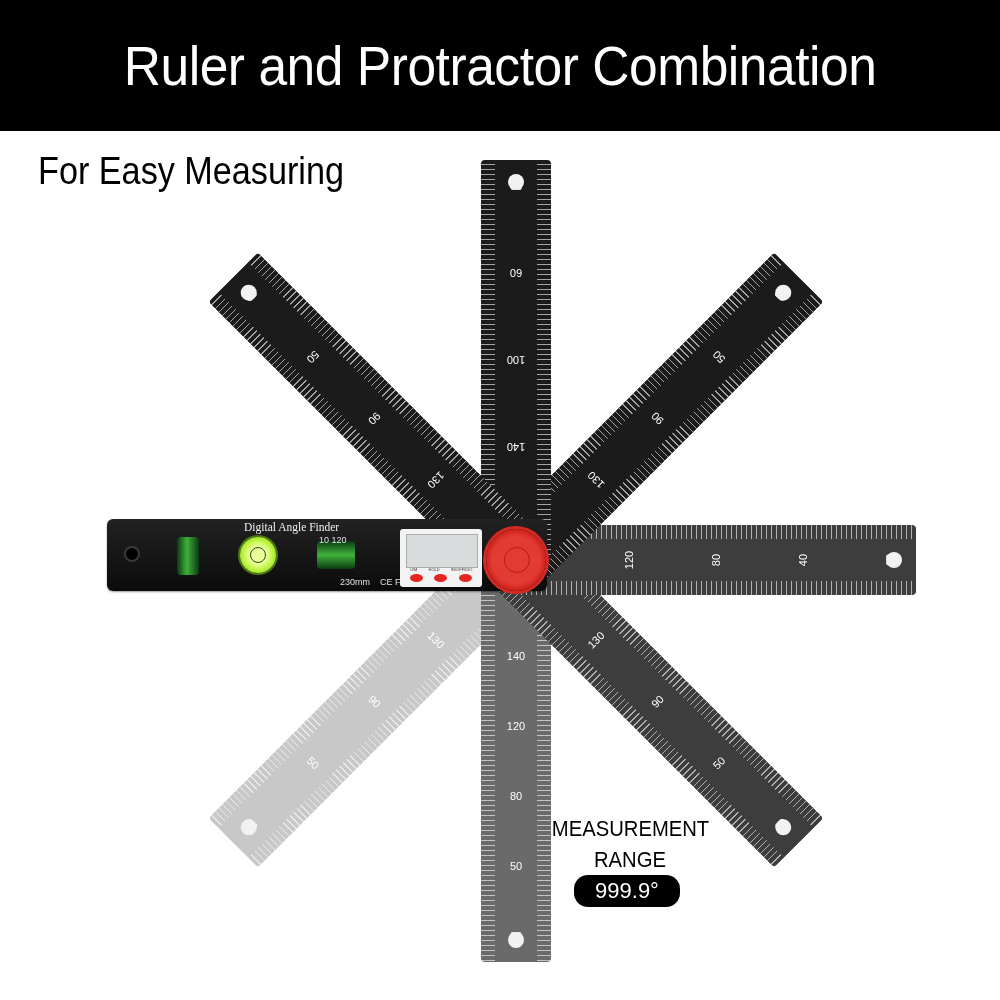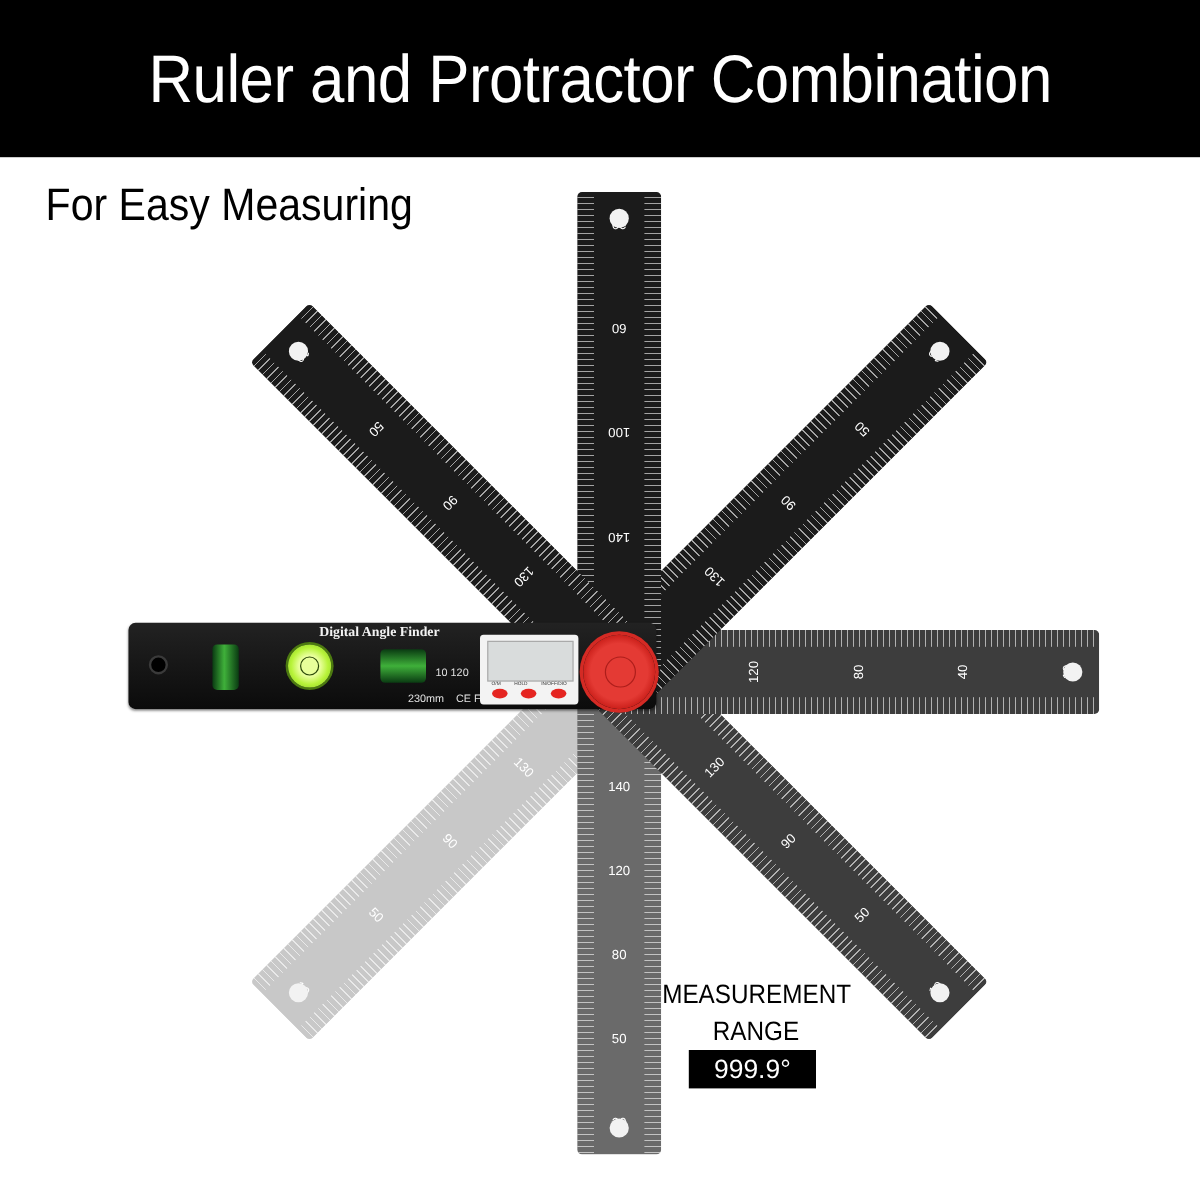--- a/index.html
+++ b/index.html
@@ -22,39 +22,39 @@
   .arm .hole { position: absolute; width: 16px; height: 16px; border-radius: 50%; background: #f2f2f2; left: 27px; bottom: 14px; }
 
   .arm.black .face { background: #1b1b1b; }
   .arm.dark .face { background: #3d3d3d; }
   .arm.mid .face { background: #6a6a6a; }
   .arm.light .face { background: #c8c8c8; }
   .arm.light .nums { color: #fff; }
 
   
   .base { position: absolute; left: 107px; top: 519px; width: 440px; height: 72px; background: linear-gradient(#222, #0b0b0b); border-radius: 6px; box-shadow: 0 1px 2px rgba(0,0,0,0.4); }
-  .base-label { position: absolute; left: 159px; top: 2px; color: #f2f2f2; font-family: "Liberation Serif", serif; font-weight: bold; font-size: 11.5px; white-space: nowrap; }
+  .base-label { position: absolute; left: 137px; top: 2px; color: #f2f2f2; font-family: "Liberation Serif", serif; font-weight: normal; font-size: 11.5px; white-space: nowrap; }
   .base-hole { position: absolute; left: 17px; top: 27px; width: 12px; height: 12px; border-radius: 50%; background: #000; border: 2px solid #3a3a3a; }
   .vial-v { position: absolute; left: 70px; top: 18px; width: 22px; height: 38px; border-radius: 4px; background: linear-gradient(90deg, #0a3b12, #3fb03a 45%, #0a3b12); }
   .bubble { position: absolute; left: 133px; top: 18px; width: 36px; height: 36px; border-radius: 50%; background: radial-gradient(circle, #e8ff9a 0 35%, #b8f33a 60%, #7bbf1f 100%); box-shadow: 0 0 0 2px #4c7a10; }
   .bubble::after { content: ""; position: absolute; left: 10px; top: 10px; width: 14px; height: 14px; border-radius: 50%; border: 1.5px solid #2c4a0a; }
   .vial-h { position: absolute; left: 210px; top: 22px; width: 38px; height: 28px; border-radius: 4px; background: linear-gradient(#0a3b12, #3fb03a 50%, #0a3b12); }
-  .vial-h-label { position: absolute; left: 212px; top: 36px; color: #e0e0e0; font-size: 9px; white-space: nowrap; margin-left: 44px; }
+  .vial-h-label { position: absolute; left: 212px; top: 16px; color: #e0e0e0; font-size: 9px; white-space: nowrap; }
   .base-size { position: absolute; left: 233px; top: 58px; color: #e0e0e0; font-size: 9px; white-space: nowrap; }
   .lcd-frame { position: absolute; left: 293px; top: 10px; width: 82px; height: 58px; border-radius: 3px; background: #f3f3f3; }
   .lcd-screen { position: absolute; left: 6px; top: 5px; width: 70px; height: 32px; background: #d9dcdc; border: 1px solid #aaa; }
   .lcd-btn-labels { position: absolute; left: 4px; right: 4px; top: 38px; display: flex; justify-content: space-around; font-size: 4px; color: #333; }
   .lcd-btns { position: absolute; left: 4px; right: 4px; top: 45px; display: flex; justify-content: space-around; }
   .lcd-btn { width: 13px; height: 8px; border-radius: 50%; background: #e52521; }
 
   .knob { position: absolute; left: 486px; top: 529px; width: 60px; height: 62px; border-radius: 50%; background: radial-gradient(circle at 50% 50%, #e43a34 0 55%, #c61a15 75%, #a10e0b 100%); box-shadow: 0 0 0 3px #d42a24; }
   .knob::after { content: ""; position: absolute; left: 18px; top: 18px; width: 24px; height: 24px; border-radius: 50%; border: 1px solid rgba(120,0,0,0.5); }
 
   .range-label { position: absolute; left: 545px; top: 813px; width: 170px; text-align: center; font-size: 22px; line-height: 31px; color: #000; transform: scaleX(0.92); }
-  .range-value { position: absolute; left: 574px; top: 875px; width: 106px; height: 32px; background: #000; color: #fff; font-size: 22px; display: flex; align-items: center; justify-content: center; }
+  .range-value { position: absolute; left: 574px; top: 875px; width: 106px; height: 32px; background: #000; color: #fff; font-size: 22px; display: flex; align-items: center; justify-content: center; border-radius: 14px; }
 </style>
 </head>
 <body>
 
 <div class="banner">
   <div class="banner-title">Ruler and Protractor Combination</div>
 </div>
 
 <div class="subtitle">For Easy Measuring</div>
 

